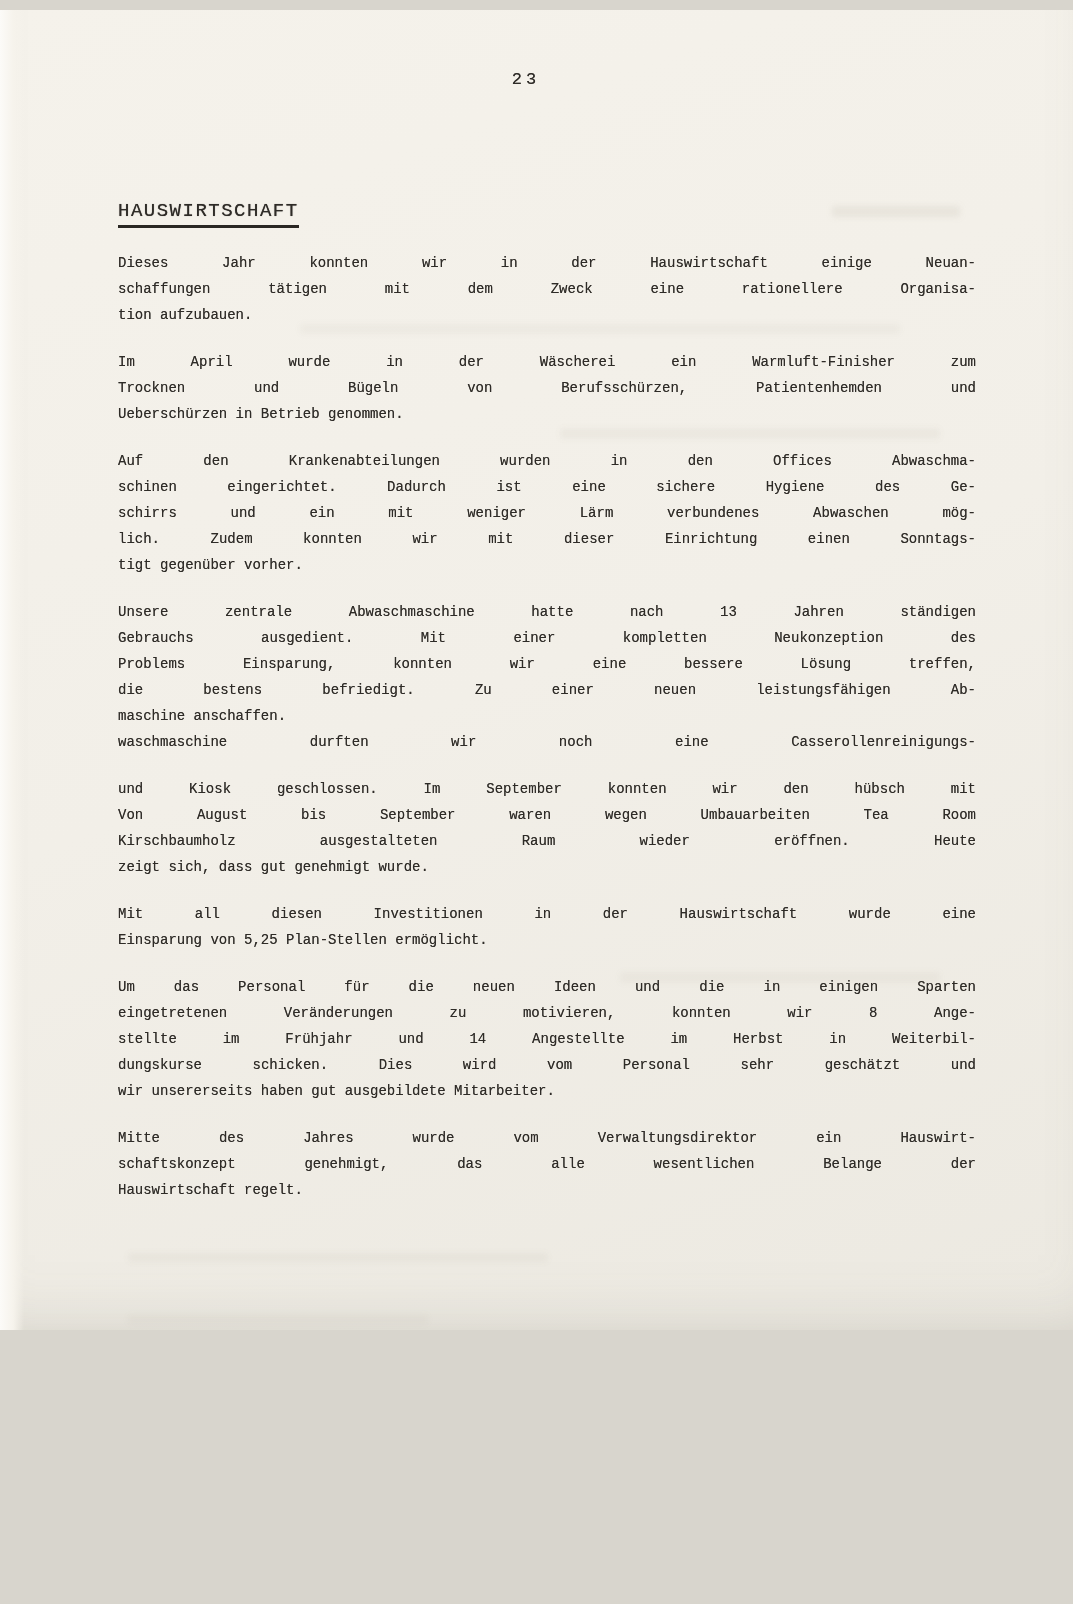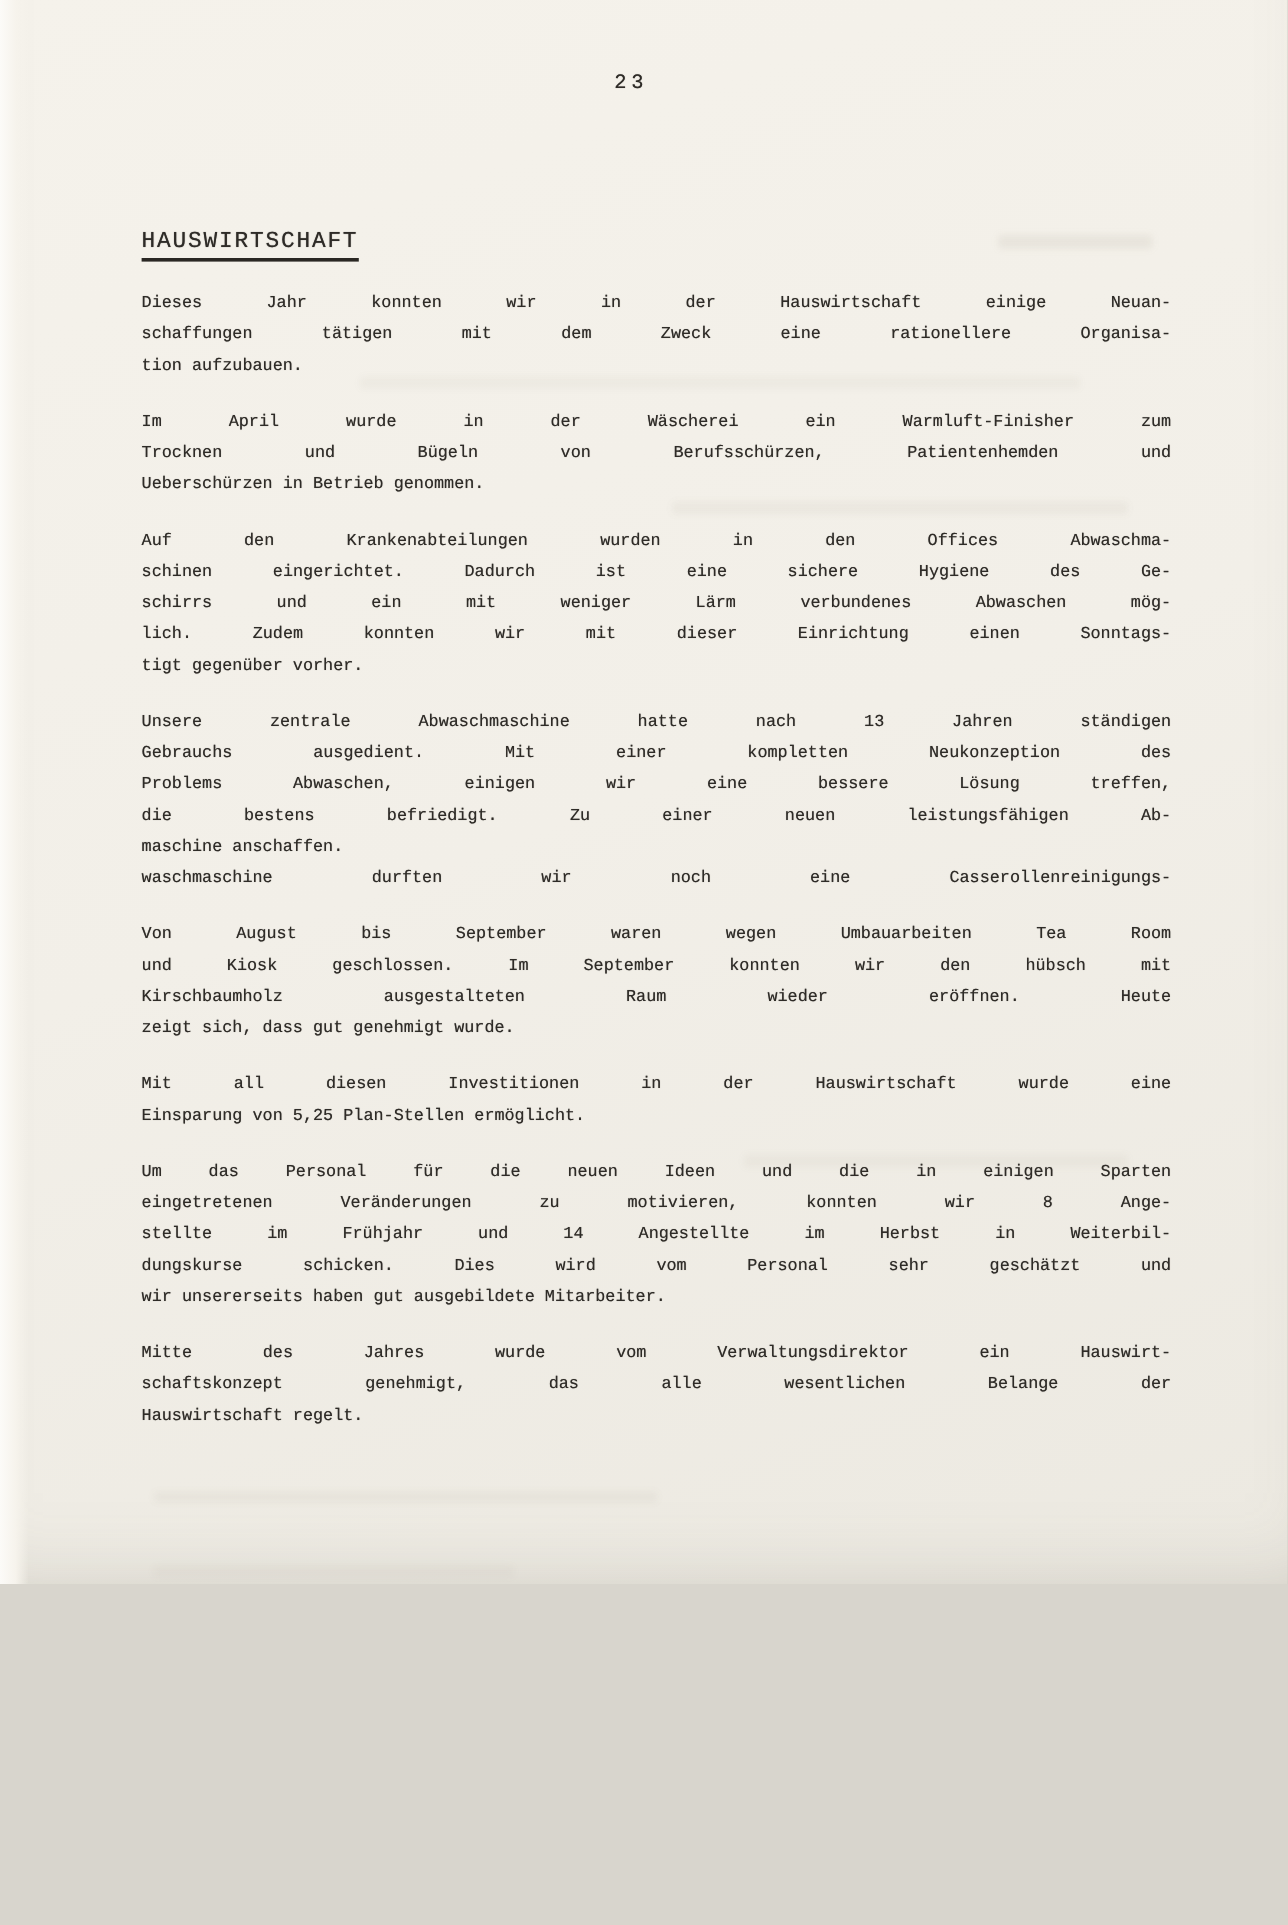--- a/index.html
+++ b/index.html
@@ -1,20 +1,20 @@
 <!DOCTYPE html>
 <html><head>
 <meta charset="utf-8">
 <style>
   html, body { margin: 0; padding: 0; background: #d8d5cd; }
   .page {
     position: relative;
     width: 1073px;
     height: 1320px;
-    margin: 0 auto;
+    margin: 10px auto;
     overflow: hidden;
     background: linear-gradient(160deg, #f5f2eb 0%, #f2efe8 50%, #ece9e1 100%);
     font-family: "Liberation Mono", "DejaVu Sans Mono", monospace;
     color: #2e2b27;
     box-shadow: inset 0 -40px 80px -60px rgba(110,105,92,0.35);
   }
   .edge-left {
     position: absolute; left: 0; top: 0; bottom: 0; width: 24px;
     background: linear-gradient(90deg, #fcfbf8 0%, #f6f3ec 55%, rgba(246,243,236,0) 100%);
   }
@@ -85,29 +85,29 @@
       <div class="ln">Auf den Krankenabteilungen wurden in den Offices Abwaschma-</div>
       <div class="ln">schinen eingerichtet. Dadurch ist eine sichere Hygiene des Ge-</div>
       <div class="ln">schirrs und ein mit weniger Lärm verbundenes Abwaschen mög-</div>
       <div class="ln">lich. Zudem konnten wir mit dieser Einrichtung einen Sonntags-</div>
       <div class="ln last">tigt gegenüber vorher.</div>
     </div>
 
     <div class="para">
       <div class="ln">Unsere zentrale Abwaschmaschine hatte nach 13 Jahren ständigen</div>
       <div class="ln">Gebrauchs ausgedient. Mit einer kompletten Neukonzeption des</div>
-      <div class="ln">Problems Abwaschen, einigen wir eine bessere Lösung treffen,</div>
+      <div class="ln">Problems Einsparung, konnten wir eine bessere Lösung treffen,</div>
       <div class="ln">die bestens befriedigt. Zu einer neuen leistungsfähigen Ab-</div>
       <div class="ln last">maschine anschaffen.</div>
       <div class="ln">waschmaschine durften wir noch eine Casserollenreinigungs-</div>
     </div>
 
     <div class="para">
+      <div class="ln">und Kiosk geschlossen. Im September konnten wir den hübsch mit</div>
       <div class="ln">Von August bis September waren wegen Umbauarbeiten Tea Room</div>
-      <div class="ln">und Kiosk geschlossen. Im September konnten wir den hübsch mit</div>
       <div class="ln">Kirschbaumholz ausgestalteten Raum wieder eröffnen. Heute</div>
       <div class="ln last">zeigt sich, dass gut genehmigt wurde.</div>
     </div>
 
     <div class="para">
       <div class="ln">Mit all diesen Investitionen in der Hauswirtschaft wurde eine</div>
       <div class="ln last">Einsparung von 5,25 Plan-Stellen ermöglicht.</div>
     </div>
 
     <div class="para">

